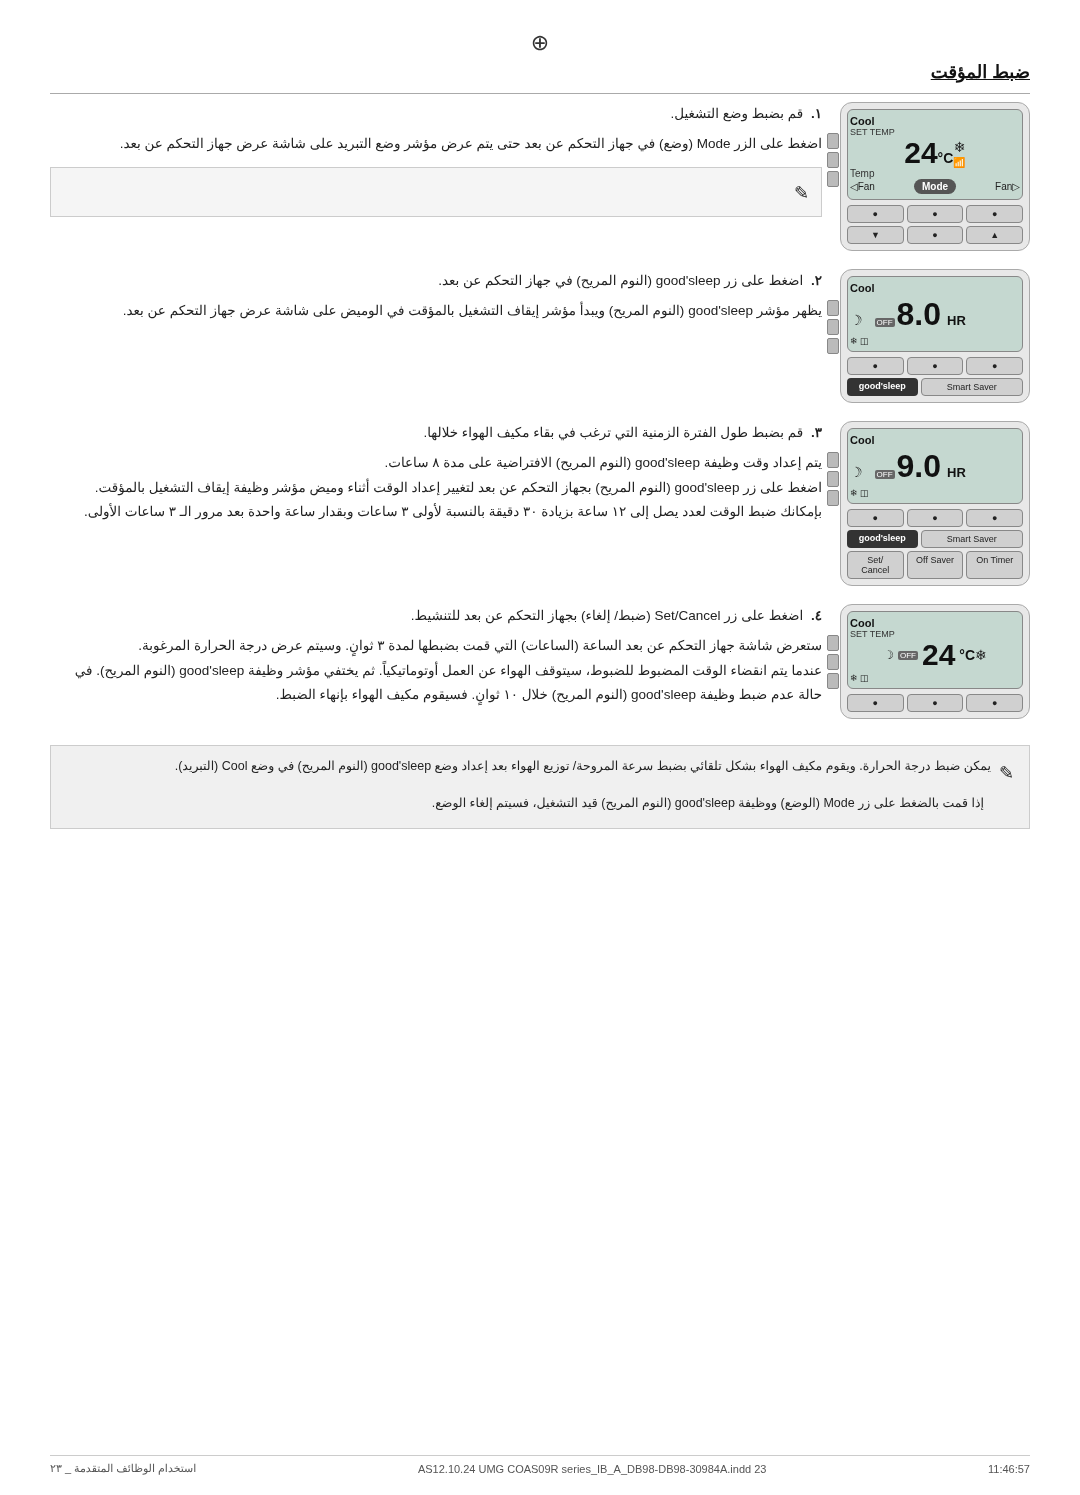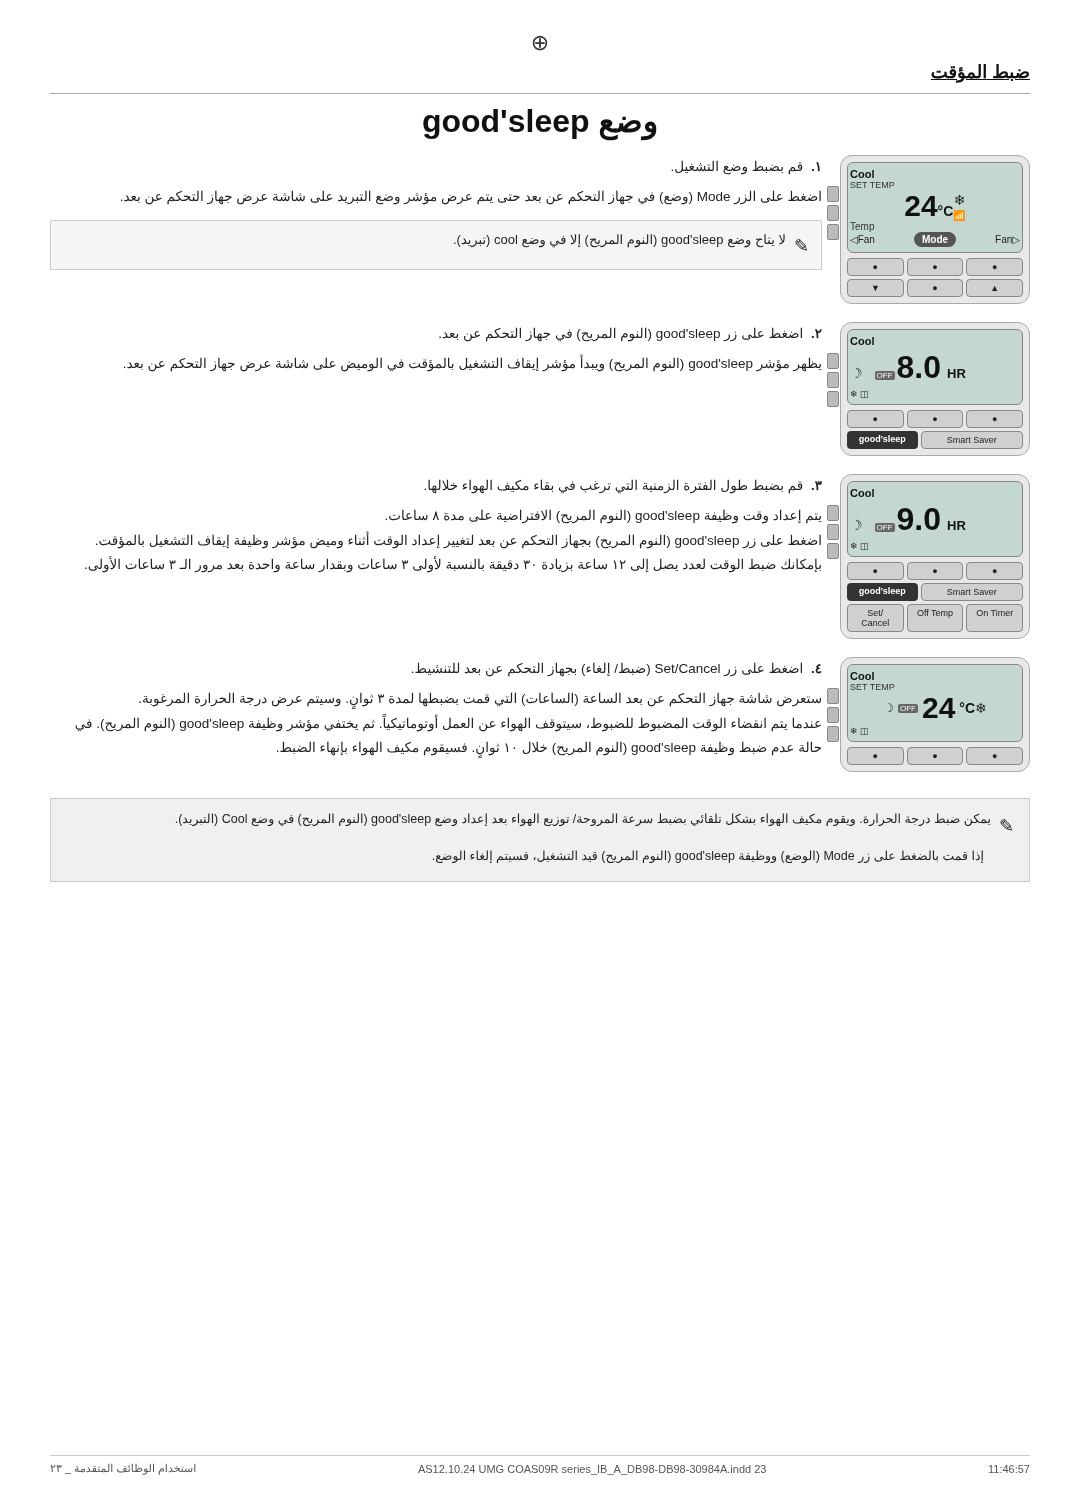--- a/index.html
+++ b/index.html
@@ -330,21 +330,20 @@
 
 <div class="page">
 
   <div class="page-header">
     <span class="crosshair-icon">⊕</span>
   </div>
 
   <div class="section-title">ضبط المؤقت</div>
   <hr class="divider-line">
 
-  <div class="main-title">وضع good'sleep</div>
 
 
   <div class="steps-container">
 
     <div class="step-row">
 
       <div class="device-wrapper">
         <div class="device">
           <div class="device-side-btns">
             <div class="side-btn"></div>
@@ -381,21 +380,20 @@
               <div class="btn-small">▼</div>
             </div>
           </div>
         </div>
       </div>
       <div class="step-text">
         <div><span class="step-number">١.</span> <span>قم بضبط وضع التشغيل.</span></div>
         <div style="margin-top:6px;">اضغط على الزر Mode (وضع) في جهاز التحكم عن بعد حتى يتم عرض مؤشر وضع التبريد على شاشة عرض جهاز التحكم عن بعد.</div>
         <div class="note-box" style="margin-top:10px;">
           <span class="note-icon">✎</span>
-          <span>لا يتاح وضع good'sleep (النوم المريح) إلا في وضع cool (تبريد).</span>
         </div>
       </div>
     </div>
 
     <div class="step-row">
       <div class="device-wrapper">
         <div class="device">
           <div class="device-side-btns">
             <div class="side-btn"></div>
             <div class="side-btn"></div>
@@ -452,21 +450,21 @@
             <div class="btn-small">●</div>
             <div class="btn-small">●</div>
             <div class="btn-small">●</div>
           </div>
           <div style="display:flex;gap:3px;margin-top:3px;">
             <div class="btn-smartsaver">Smart Saver</div>
             <div class="btn-sleep">good'sleep</div>
           </div>
           <div style="display:grid;grid-template-columns:1fr 1fr 1fr;gap:3px;margin-top:3px;">
             <div class="btn-small">On Timer</div>
-            <div class="btn-small">Off Temp</div>
+            <div class="btn-small">Off Saver</div>
             <div class="btn-small">Set/ Cancel</div>
           </div>
         </div>
       </div>
       <div class="step-text">
         <div><span class="step-number">٣.</span> <span>قم بضبط طول الفترة الزمنية التي ترغب في بقاء مكيف الهواء خلالها.</span></div>
         <div style="margin-top:6px;white-space:pre-line;">يتم إعداد وقت وظيفة good'sleep (النوم المريح) الافتراضية على مدة ٨ ساعات.
 اضغط على زر good'sleep (النوم المريح) بجهاز التحكم عن بعد لتغيير إعداد الوقت أثناء وميض مؤشر وظيفة إيقاف التشغيل بالمؤقت.
 بإمكانك ضبط الوقت لعدد يصل إلى ١٢ ساعة بزيادة ٣٠ دقيقة بالنسبة لأولى ٣ ساعات وبقدار ساعة واحدة بعد مرور الـ ٣ ساعات الأولى.</div>
       </div>

